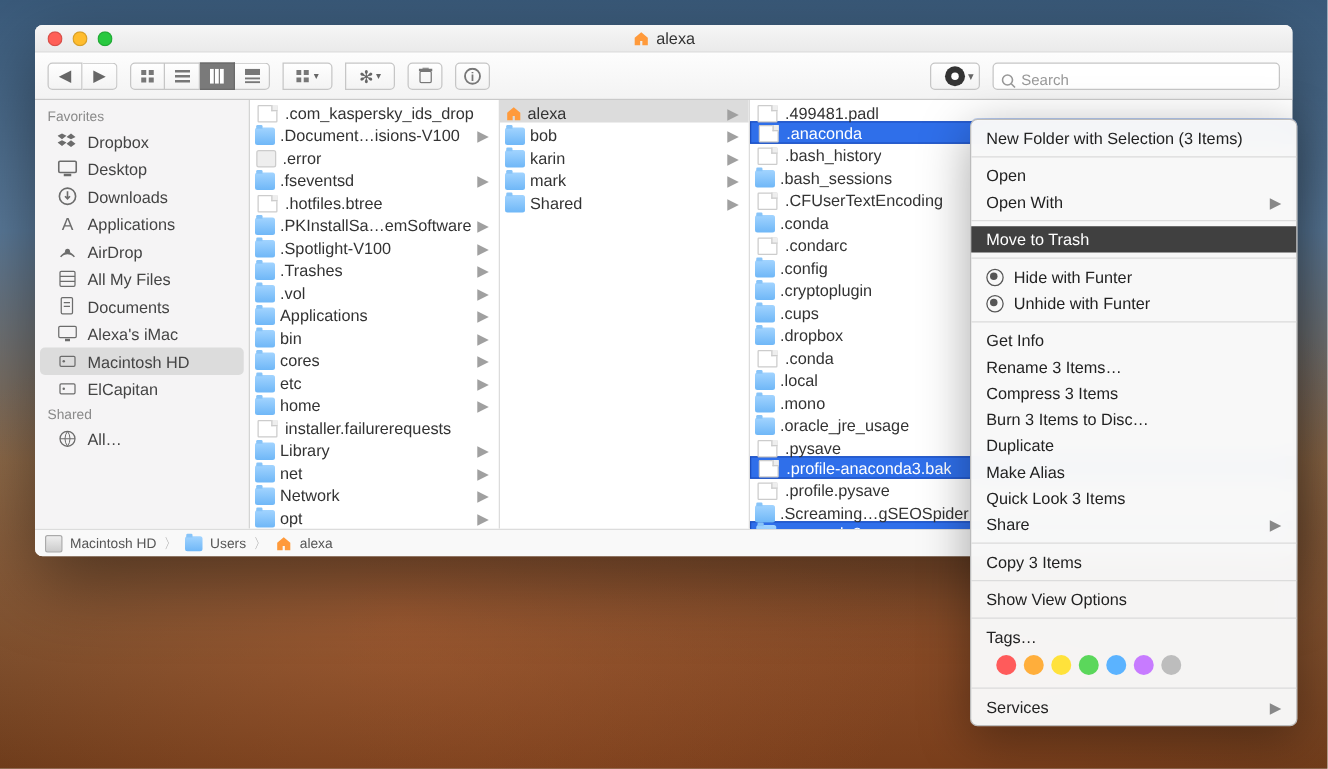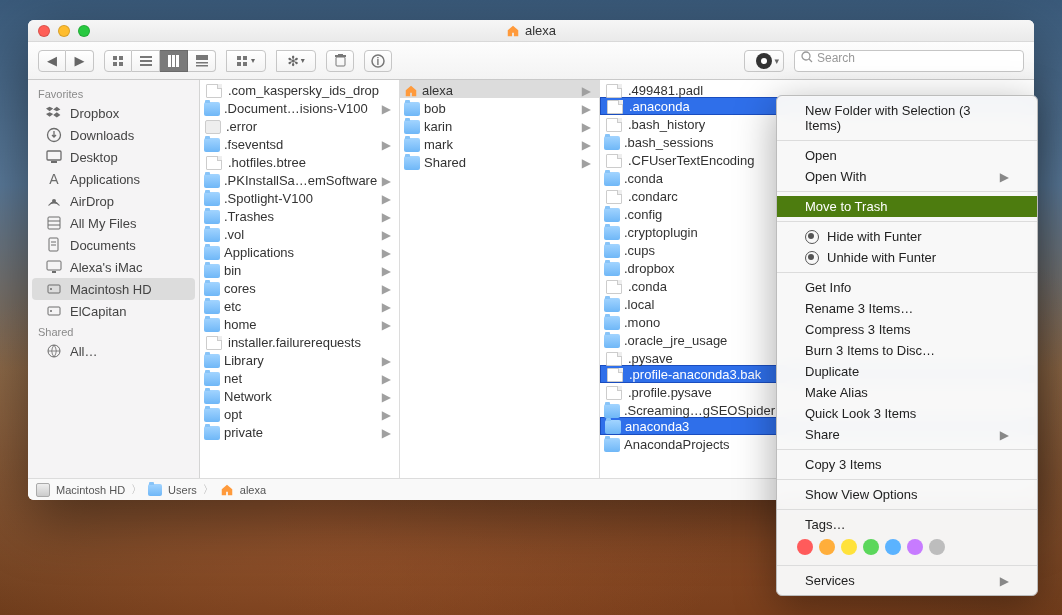--- a/index.html
+++ b/index.html
@@ -1,33 +1,33 @@
 <!DOCTYPE html>
 <html><head>
 <meta charset="utf-8">
 <style>
   * { box-sizing: border-box; margin: 0; padding: 0; font-family: -apple-system, "Helvetica Neue", Arial, sans-serif; }
   body { width: 1062px; height: 615px; background: linear-gradient(180deg,#3a5a7a 0%,#5a7a9a 30%,#8a6a4a 60%,#6a3a1a 100%); overflow: hidden; position: relative; }
   body::before { content:""; position:absolute; inset:0; background: radial-gradient(ellipse at 30% 80%, rgba(200,100,50,.4), transparent 40%), radial-gradient(ellipse at 70% 85%, rgba(150,70,30,.5), transparent 45%); }
-  .window { position: absolute; top: 20px; left: 28px; width: 1006px; height: 480px; background:#fff; border-radius: 6px; box-shadow: 0 20px 60px rgba(0,0,0,.45); display:flex; flex-direction:column; overflow:hidden; }
+  .window { position: absolute; top: 20px; left: 28px; width: 1006px; height: 425px; background:#fff; border-radius: 6px; box-shadow: 0 20px 60px rgba(0,0,0,.45); display:flex; flex-direction:column; overflow:hidden; }
   .titlebar { height: 22px; background: linear-gradient(#f6f6f6,#eaeaea); display:flex; align-items:center; justify-content:center; position:relative; font-size:13px; color:#333; border-bottom:1px solid #d9d9d9;}
   .lights { position:absolute; left:10px; display:flex; gap:8px;}
   .light { width:12px; height:12px; border-radius:50%; border:.5px solid rgba(0,0,0,.15);}
   .red{background:#ff5f57}.yellow{background:#ffbd2e}.green{background:#28c940}
   .titlebar .home-icon{margin-right:5px}
   .toolbar { height:38px; background: linear-gradient(#fdfdfd,#f3f3f3); border-bottom:1px solid #c9c9c9; display:flex; align-items:center; padding:0 10px; gap:10px;}
   .tb-group{display:flex;}
   .tb-btn{height:22px; min-width:28px; background:linear-gradient(#fff,#f3f3f3); border:1px solid #c6c6c6; display:flex; align-items:center; justify-content:center; font-size:13px; color:#666; cursor:default;}
   .tb-group .tb-btn:first-child{border-radius:4px 0 0 4px}
   .tb-group .tb-btn:last-child{border-radius:0 4px 4px 0}
   .tb-group .tb-btn:not(:first-child){border-left:none}
   .tb-btn.single{border-radius:4px}
   .tb-btn.active{background:#7a7a7a;color:#fff;border-color:#6a6a6a}
   .flex-spacer{flex:1}
-  .search{width:230px;height:22px;border:1px solid #c6c6c6;border-radius:4px;background:#fff;display:flex;align-items:flex-start;padding:0 6px;color:#999;font-size:12px;gap:4px}
+  .search{width:230px;height:22px;border:1px solid #c6c6c6;border-radius:4px;background:#fff;display:flex;align-items:flex-end;padding:0 6px;color:#999;font-size:12px;gap:4px}
   .body{flex:1;display:flex;overflow:hidden}
   .sidebar{width:172px;background:#f5f4f5;border-right:1px solid #d4d4d4;padding-top:4px;font-size:13px;color:#444;overflow:hidden}
   .sb-head{font-size:11px;color:#8a8a8a;padding:4px 10px 2px;font-weight:500}
   .sb-item{display:flex;align-items:center;gap:8px;padding:3px 10px 3px 18px;cursor:default}
   .sb-item.sel{background:#dcdcdc;border-radius:4px;margin:0 4px;padding-left:14px}
   .sb-ic{width:16px;height:16px;display:inline-flex;align-items:center;justify-content:center;color:#6c6c6c}
   .columns{flex:1;display:flex;overflow:hidden}
   .col{width:200px;border-right:1px solid #dcdcdc;overflow-y:auto;overflow-x:hidden;font-size:13px;color:#333;position:relative}
   .col:nth-child(3){border-right:none;flex:1}
   .row{display:flex;align-items:flex-end;height:18px;padding:0 4px;gap:4px;white-space:nowrap;cursor:default}
@@ -40,22 +40,22 @@
   .doc{background:#fff;border:1px solid #ccc;border-radius:1px;position:relative;width:12px;height:14px;margin:0 2px}
   .doc::before{content:"";position:absolute;right:-1px;top:-1px;width:4px;height:4px;background:#eee;border-left:1px solid #ccc;border-bottom:1px solid #ccc}
   .gen{background:#eee;border:1px solid #ccc;border-radius:2px;width:14px;height:14px;margin:0 1px}
   .home-icon{width:14px;height:14px;display:inline-block}
   .home-icon svg{width:14px;height:14px}
   .pathbar{height:22px;border-top:1px solid #dcdcdc;background:#f9f9f9;display:flex;align-items:center;font-size:11px;color:#555;padding:0 8px;gap:6px}
   .pathbar .sep{color:#aaa}
   .hd{width:14px;height:14px;background:linear-gradient(#eee,#ccc);border:1px solid #aaa;border-radius:2px}
   
   .menu{position:absolute;top:95px;right:24px;width:262px;background:rgba(248,248,248,.98);border:1px solid #bcbcbc;border-radius:6px;box-shadow:0 10px 40px rgba(0,0,0,.35);font-size:13px;color:#222;padding:4px 0;backdrop-filter:blur(10px)}
-  .mi{padding:3px 28px;display:flex;align-items:center;gap:8px;cursor:default;position:relative}
-  .mi.hi{background:#4d7c0f;color:#fff}
+  .mi{padding:3px 12px;display:flex;align-items:center;gap:8px;cursor:default;position:relative}
+  .mi.hi{background:#404040;color:#fff}
   .mi .sub{margin-left:auto;color:#888;font-size:12px}
   .msep{height:1px;background:#dcdcdc;margin:4px 0}
   .tags{display:flex;gap:6px;padding:4px 20px 6px}
   .tag{width:16px;height:16px;border-radius:50%}
   .eye-ic{width:14px;height:14px;border:1.5px solid #555;border-radius:50%;position:relative;display:inline-block}
   .eye-ic::before{content:"";position:absolute;left:2px;top:2px;width:6px;height:6px;background:#555;border-radius:50%}
   
   .funter{width:40px;position:relative}
   .funter .eye{width:16px;height:16px;background:#333;border-radius:50%;display:flex;align-items:center;justify-content:center}
   .funter .eye::before{content:"";width:6px;height:6px;background:#fff;border-radius:50%}
@@ -168,34 +168,34 @@
           <span class="sb-ic">
             <svg width="16" height="16">
               <path fill="#6c6c6c" d="M4 2l4 2-4 3-4-3zM12 2l4 3-4 2-4-2zM4 8l4 2-4 3-4-3zM12 8l4 3-4 3-4-3z" transform="scale(.9)"></path>
             </svg>
           </span>
           <span>Dropbox</span>
         </div>
         <div class="sb-item">
           <span class="sb-ic">
             <svg width="16" height="16">
+              <rect x="1" y="2" width="14" height="9" rx="1" fill="none" stroke="#6c6c6c" stroke-width="1.3"></rect>
+              <rect x="5" y="12" width="6" height="2" fill="#6c6c6c"></rect>
+            </svg>
+          </span>
+          <span>Desktop</span>
+        </div>
+        <div class="sb-item">
+          <span class="sb-ic">
+            <svg width="16" height="16">
               <circle cx="8" cy="8" r="6.5" fill="none" stroke="#6c6c6c" stroke-width="1.3"></circle>
               <path d="M8 4v5m-2-1l2 2 2-2" fill="none" stroke="#6c6c6c" stroke-width="1.3"></path>
             </svg>
           </span>
           <span>Downloads</span>
-        </div>
-        <div class="sb-item">
-          <span class="sb-ic">
-            <svg width="16" height="16">
-              <rect x="1" y="2" width="14" height="9" rx="1" fill="none" stroke="#6c6c6c" stroke-width="1.3"></rect>
-              <rect x="5" y="12" width="6" height="2" fill="#6c6c6c"></rect>
-            </svg>
-          </span>
-          <span>Desktop</span>
         </div>
         <div class="sb-item">
           <span class="sb-ic">
             <svg width="16" height="16">
               <text x="8" y="13" text-anchor="middle" font-size="14" fill="#6c6c6c" font-family="serif">A</text>
             </svg>
           </span>
           <span>Applications</span>
         </div>
         <div class="sb-item">

